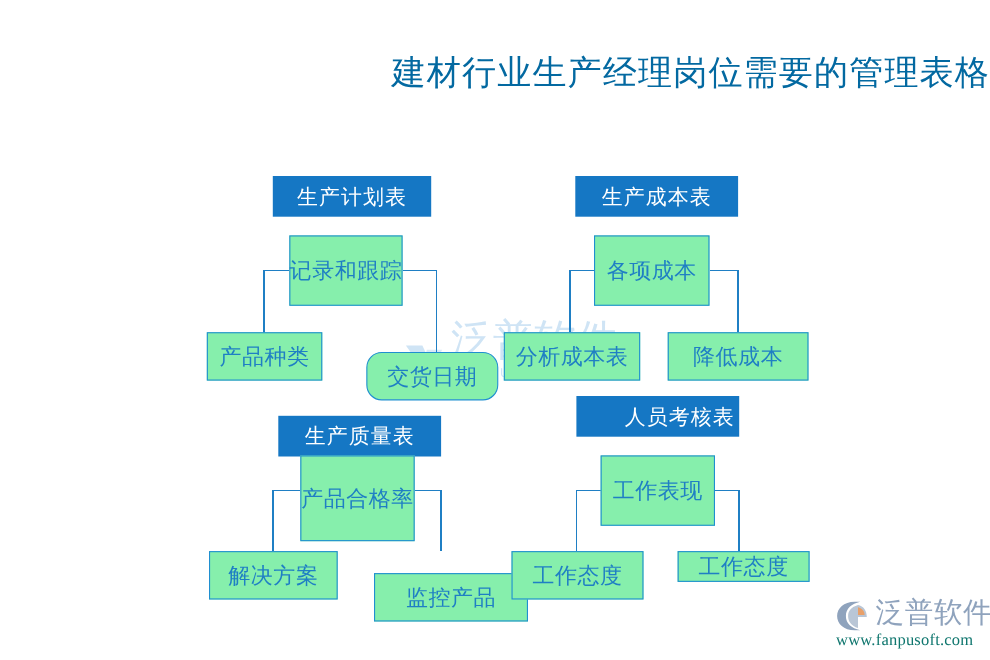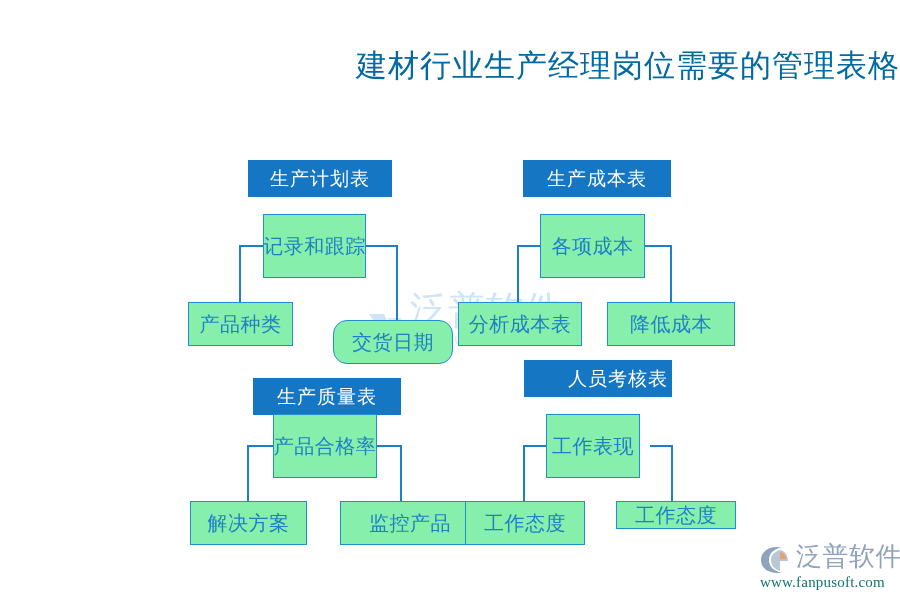--- a/index.html
+++ b/index.html
@@ -182,26 +182,26 @@
   <div class="node mid" style="left:263px; top:214px; width:103px; height:64px;">记录和跟踪</div>
   <div class="node leaf" style="left:188px; top:302px; width:105px; height:44px;">产品种类</div>
   <div class="node leaf" style="left:333px; top:320px; width:120px; height:44px;border-radius:14px;">交货日期</div>
 
   <div class="node header" style="left:523px; top:160px; width:148px; height:37px;">生产成本表</div>
   <div class="node mid" style="left:540px; top:214px; width:105px; height:64px;">各项成本</div>
   <div class="node leaf" style="left:458px; top:302px; width:124px; height:44px;">分析成本表</div>
   <div class="node leaf" style="left:607px; top:302px; width:128px; height:44px;">降低成本</div>
 
   <div class="node header" style="left:253px; top:360px; width:148px; height:37px;margin-top:18px;">生产质量表</div>
-  <div class="node mid" style="left:273px; top:414px; width:104px; height:64px;">产品合格率</div>
+  <div class="node mid" style="left:273px; top:414px; width:104px; height:78px;">产品合格率</div>
   <div class="node leaf" style="left:190px; top:501px; width:117px; height:44px;">解决方案</div>
-  <div class="node leaf" style="left:340px; top:501px; width:140px; height:44px;">监控产品</div>
+  <div class="node leaf" style="left:340px; top:521px; width:140px; height:44px;">监控产品</div>
 
   <div class="node header" style="left:524px; top:360px; width:148px; height:37px;padding-left:40px;">人员考核表</div>
-  <div class="node mid" style="left:546px; top:414px; width:94px; height:64px;">工作表现</div>
+  <div class="node mid" style="left:546px; top:414px; width:104px; height:64px;">工作表现</div>
   <div class="node leaf" style="left:465px; top:501px; width:120px; height:44px;">工作态度</div>
   <div class="node leaf" style="left:616px; top:501px; width:120px; height:28px;">工作态度</div>
 
   <div id="brand-logo">
     <svg class="brand-mark" viewBox="0 0 34 28">
       <path d="M17 1 C7 1 1 7 1 14 C1 21 7 27 17 27 L22 27 C14 25 9 21 9 14 C9 7 14 3 22 1 Z" fill="#8fa3bd"></path>
       <path d="M20 4 C14 6 11 9 11 14 C11 19 14 23 20 25 L20 15 L28 15 C28 9 25 5 20 4 Z" fill="#b9c6d6"></path>
       <path d="M20 6 C24 7 26 10 26 13 L20 13 Z" fill="#e8a06a"></path>
     </svg>
     <div class="brand-name">泛普软件</div>

